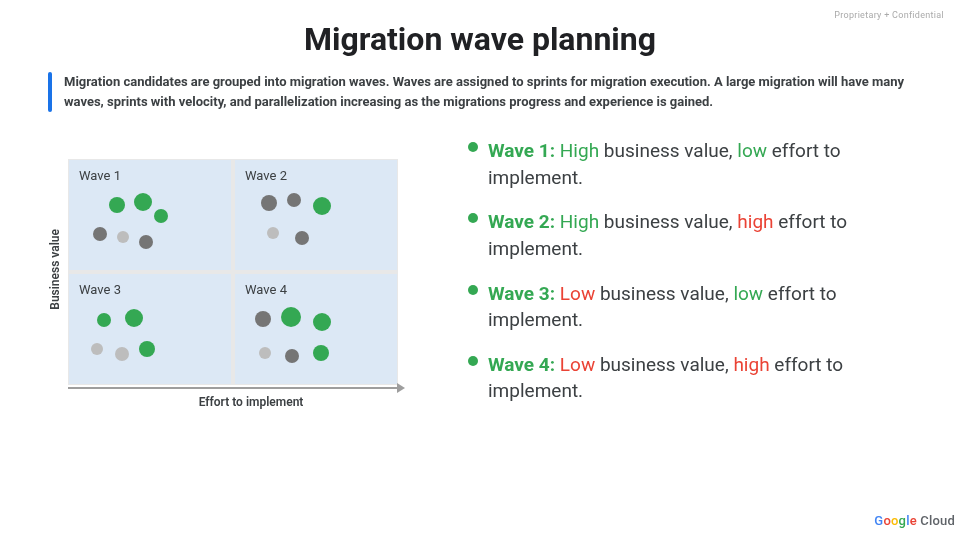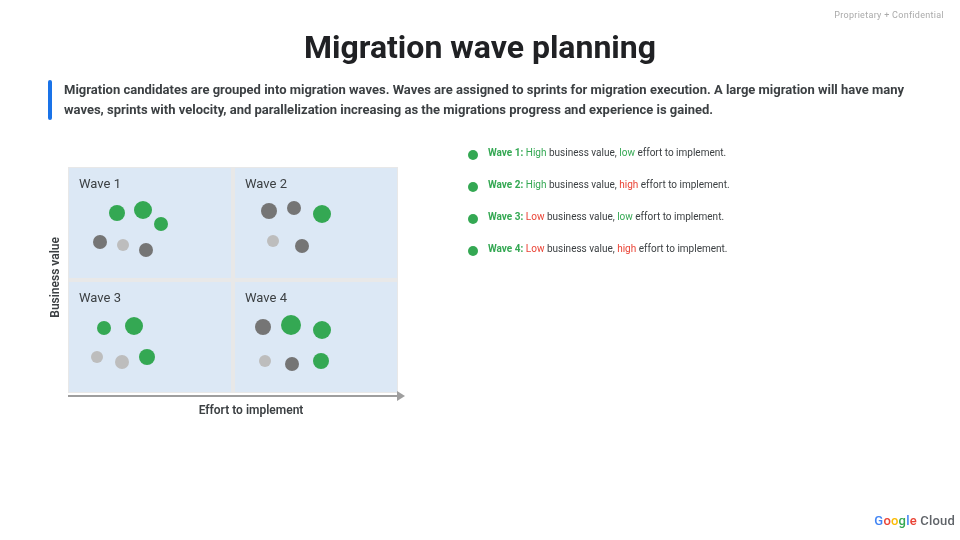--- a/index.html
+++ b/index.html
@@ -17,21 +17,21 @@
       right: 16px;
       font-size: 9px;
       color: #aaa;
       letter-spacing: 0.3px;
     }
     .title {
       text-align: center;
       font-size: 32px;
       font-weight: 700;
       color: #202124;
-      padding-top: 28px;
+      padding-top: 20px;
       padding-bottom: 14px;
     }
     .description-area {
       display: flex;
       align-items: stretch;
       margin: 0 48px 18px 48px;
       font-weight: bold;
     }
     .left-bar {
       width: 4px;
@@ -115,21 +115,21 @@
     }
     .legend-bullet {
       width: 10px;
       height: 10px;
       border-radius: 50%;
       background: #34a853;
       margin-top: 4px;
       flex-shrink: 0;
     }
     .legend-text {
-      font-size: 10px;
+      font-size: 19px;
       color: #3c4043;
       line-height: 1.4;
     }
     .google-cloud {
       position: absolute;
       bottom: 12px;
       right: 5px;
       font-size: 13px;
       color: #5f6368;
       font-weight: 500;

